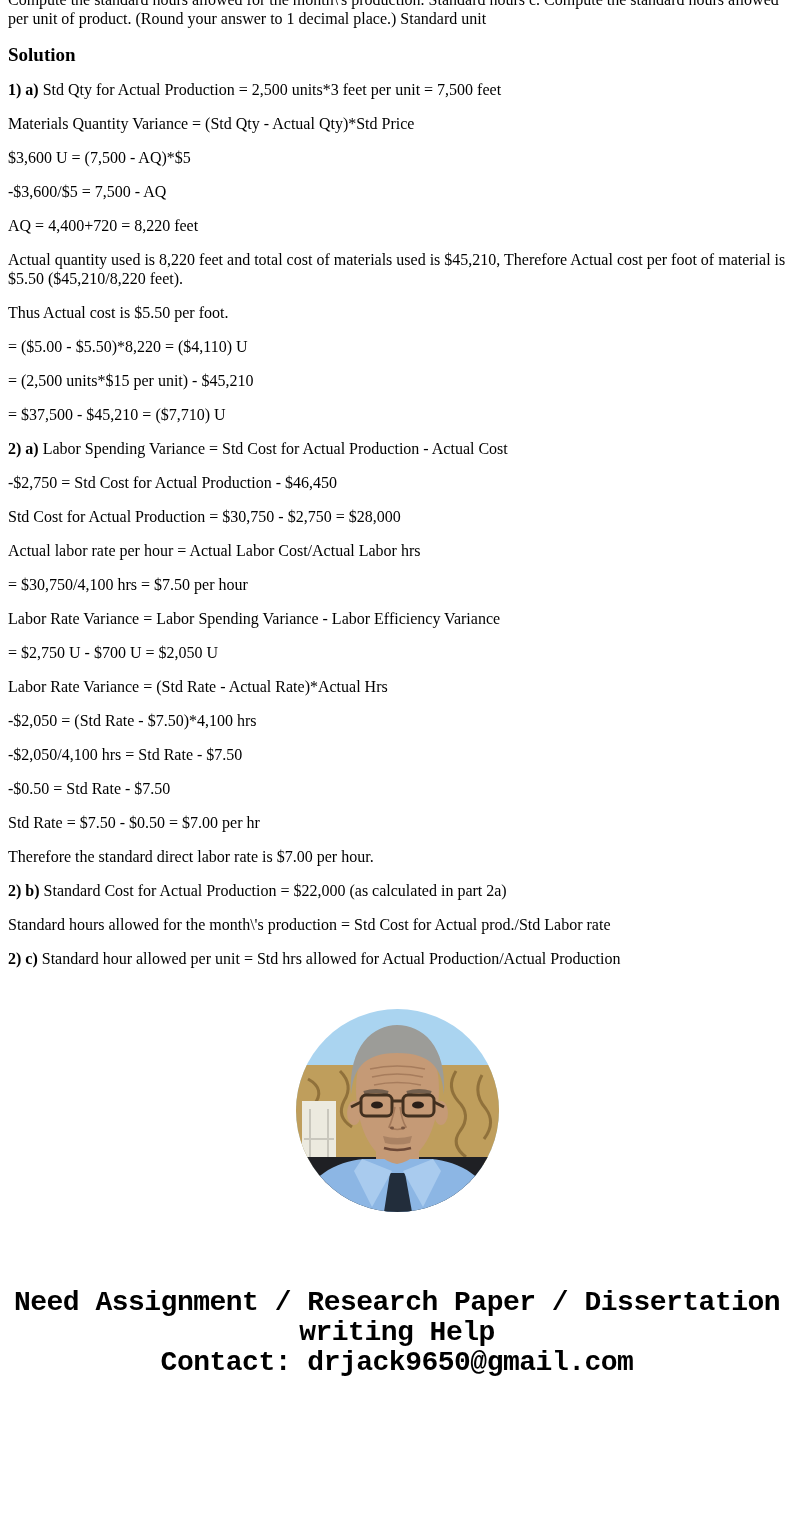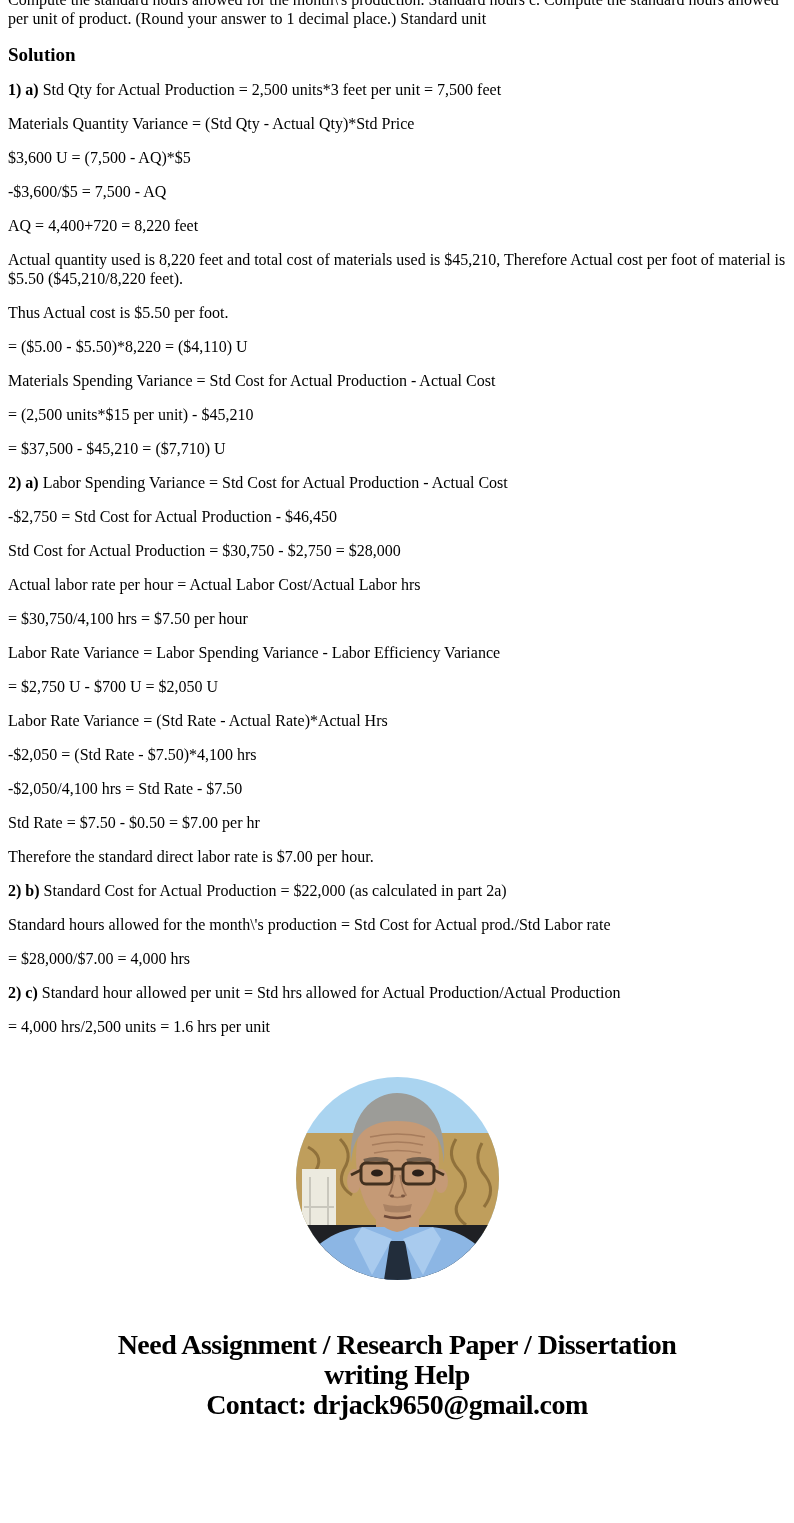--- a/index.html
+++ b/index.html
@@ -23,23 +23,23 @@
     line-height: 22px;
     margin: 8px 0;
     font-weight: bold;
   }
   .avatar-wrap {
     margin-top: 41px;
     text-align: center;
   }
   .avatar-wrap svg { display: block; margin: 0 auto; }
   .footer {
-    margin-top: 50px;
+    margin-top: 76px;
     text-align: center;
-    font-family: Liberation Serif, serif;
+    font-family: Liberation Mono, monospace;
     font-weight: 700;
     font-size: 28px;
     line-height: 30px;
     letter-spacing: -0.5px;
     color: #000000;
   }
   .footer div { white-space: nowrap; }
 </style>
 </head>
 <body>
@@ -49,40 +49,38 @@
   <h3>Solution</h3>
 
   <p><b>1) a)</b><span> Std Qty for Actual Production = 2,500 units*3 feet per unit = 7,500 feet</span></p>
   <p><span>Materials Quantity Variance = (Std Qty - Actual Qty)*Std Price</span></p>
   <p><span>$3,600 U = (7,500 - AQ)*$5</span></p>
   <p><span>-$3,600/$5 = 7,500 - AQ</span></p>
   <p><span>AQ = 4,400+720 = 8,220 feet</span></p>
   <p><span>Actual quantity used is 8,220 feet and total cost of materials used is $45,210, Therefore Actual cost per foot of material is $5.50 ($45,210/8,220 feet).</span></p>
   <p><span>Thus Actual cost is $5.50 per foot.</span></p>
   <p><span>= ($5.00 - $5.50)*8,220 = ($4,110) U</span></p>
-  <p><span>Materials Spending Variance = Std Cost for Actual Production - Actual Cost</span></p>
   <p><span>= (2,500 units*$15 per unit) - $45,210</span></p>
   <p><span>= $37,500 - $45,210 = ($7,710) U</span></p>
   <p><b>2) a)</b><span> Labor Spending Variance = Std Cost for Actual Production - Actual Cost</span></p>
   <p><span>-$2,750 = Std Cost for Actual Production - $46,450</span></p>
   <p><span>Std Cost for Actual Production = $30,750 - $2,750 = $28,000</span></p>
   <p><span>Actual labor rate per hour = Actual Labor Cost/Actual Labor hrs</span></p>
   <p><span>= $30,750/4,100 hrs = $7.50 per hour</span></p>
   <p><span>Labor Rate Variance = Labor Spending Variance - Labor Efficiency Variance</span></p>
   <p><span>= $2,750 U - $700 U = $2,050 U</span></p>
   <p><span>Labor Rate Variance = (Std Rate - Actual Rate)*Actual Hrs</span></p>
   <p><span>-$2,050 = (Std Rate - $7.50)*4,100 hrs</span></p>
   <p><span>-$2,050/4,100 hrs = Std Rate - $7.50</span></p>
+  <p><span>-$0.50 = Std Rate - $7.50</span></p>
   <p><span>Std Rate = $7.50 - $0.50 = $7.00 per hr</span></p>
   <p><span>Therefore the standard direct labor rate is $7.00 per hour.</span></p>
   <p><b>2) b)</b><span> Standard Cost for Actual Production = $22,000 (as calculated in part 2a)</span></p>
   <p><span>Standard hours allowed for the month\'s production = Std Cost for Actual prod./Std Labor rate</span></p>
-  <p><span>= $28,000/$7.00 = 4,000 hrs</span></p>
   <p><b>2) c)</b><span> Standard hour allowed per unit = Std hrs allowed for Actual Production/Actual Production</span></p>
-  <p><span>= 4,000 hrs/2,500 units = 1.6 hrs per unit</span></p>
 </div>
 
 <div class="avatar-wrap">
   <svg width="203" height="203" viewBox="0 0 203 203" role="img">
     <defs>
       <clipPath id="avclip">
           <circle cx="101.5" cy="101.5" r="101.5"></circle>
         </clipPath>
     </defs>
     <g clip-path="url(#avclip)">

